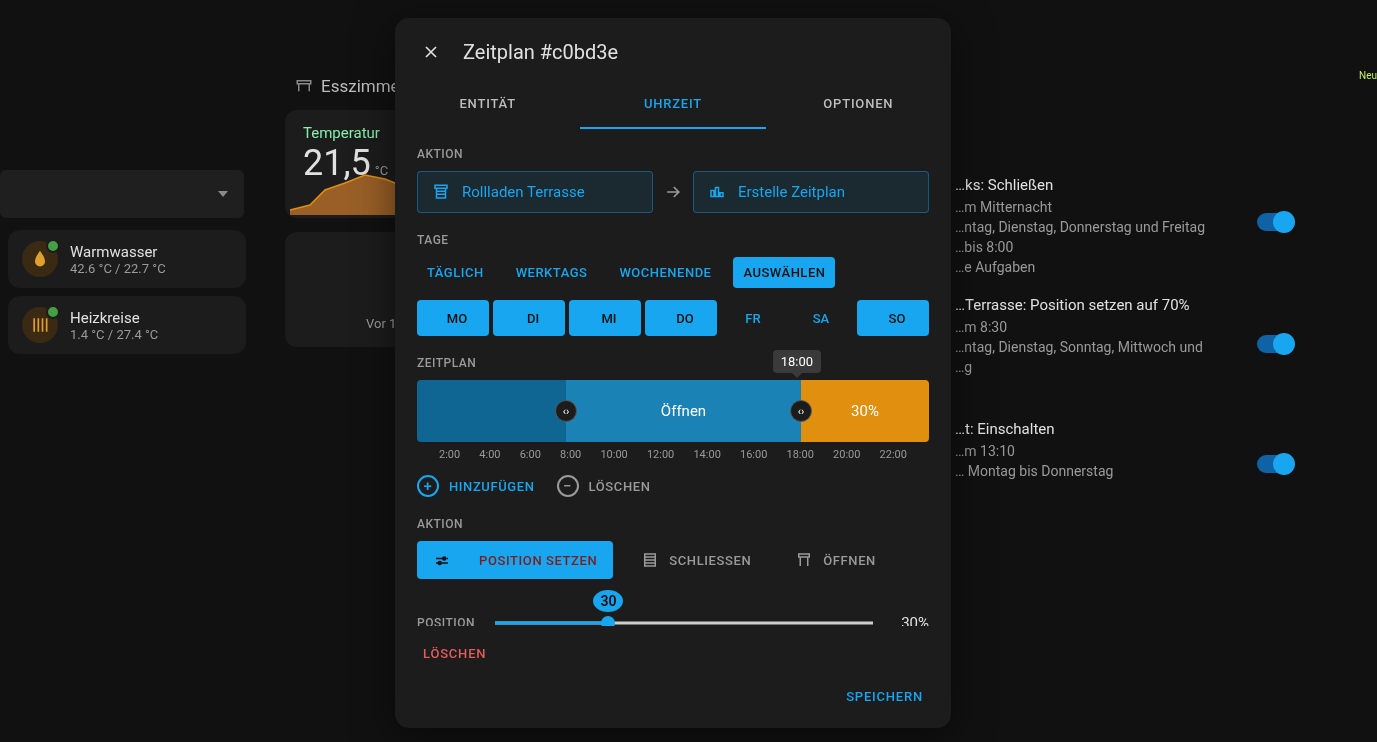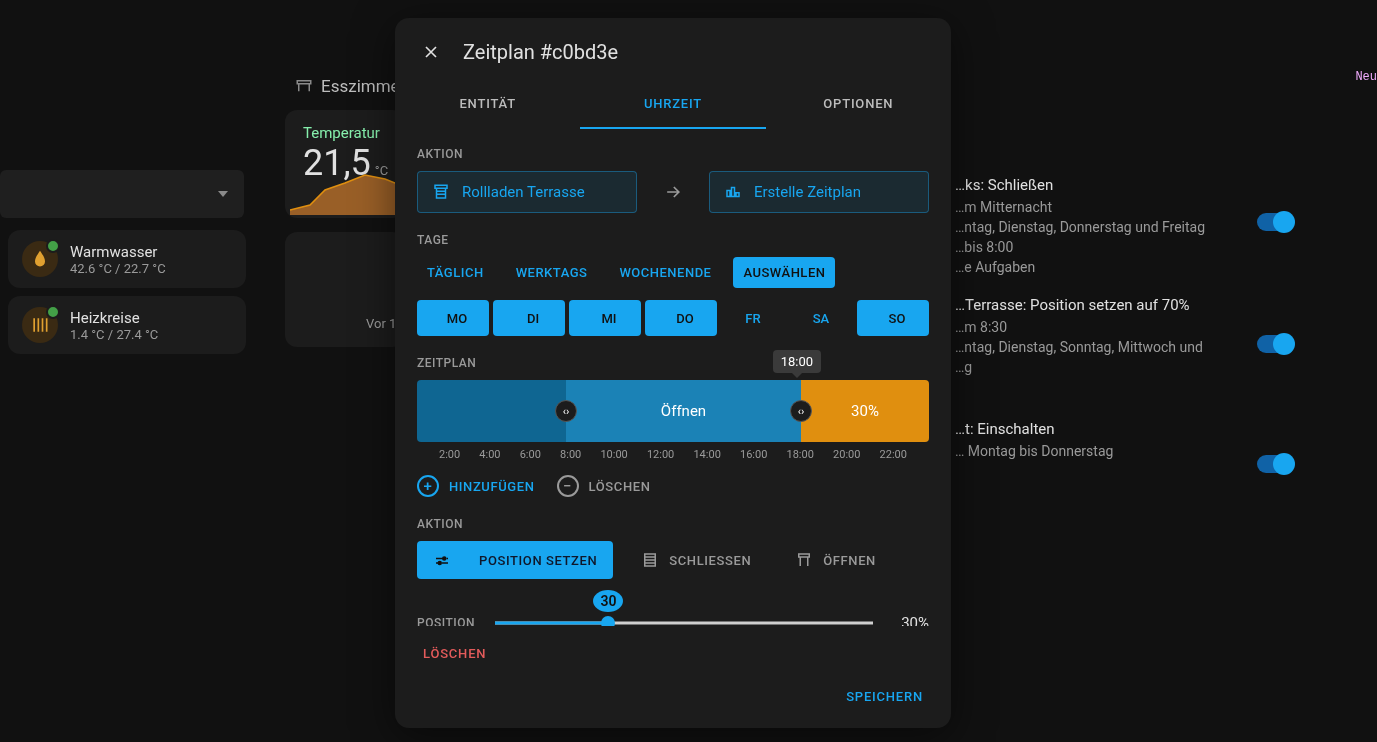--- a/index.html
+++ b/index.html
@@ -10,21 +10,21 @@
     width: 1377px;
     height: 742px;
     overflow: hidden;
     position: relative;
     font-size: 14px;
   }
   
   .bg { position: absolute; inset: 0; }
   .bg-room { position: absolute; left: 295px; top: 76px; color:#bdbdbd; font-size:17px; display:flex; align-items:center; gap:8px;}
   .bg-room svg { opacity:.7 }
-  .bg-neu { position:absolute; right:0; top:70px; color:#f0abfc; font-size:12px;font-family:Liberation Mono, monospace; }
+  .bg-neu { position:absolute; right:0; top:70px; color:#bef264; font-size:10px; }
   .bg-temp-card { position:absolute; left:285px; top:110px; width:120px; height:108px; background:#1c1c1c; border-radius:12px; padding:14px 18px; }
   .bg-temp-card .lbl{color:#86efac;font-size:15px;}
   .bg-temp-card .val{font-size:36px;font-weight:400;color:#e1e1e1;}
   .bg-temp-card .unit{font-size:13px;color:#9a9a9a;margin-left:4px;}
   .bg-chart{position:absolute;left:290px;top:165px;width:110px;height:50px;}
   .bg-select{position:absolute;left:0;top:170px;width:244px;height:48px;background:#1f1f1f;border-radius:6px;display:flex;align-items:center;justify-content:flex-end;padding-right:16px;}
   .bg-select .tri{width:0;height:0;border-left:5px solid transparent;border-right:5px solid transparent;border-top:6px solid #8a8a8a;}
   .sensor-card{position:absolute;left:8px;width:238px;height:58px;background:#1c1c1c;border-radius:12px;display:flex;align-items:center;padding:0 14px;gap:12px;}
   .sensor-card.ww{top:230px;}
   .sensor-card.hk{top:296px;}
@@ -45,21 +45,21 @@
   
   .dialog{position:absolute;left:395px;top:18px;width:556px;height:710px;background:#1c1c1c;border-radius:14px;box-shadow:0 8px 40px rgba(0,0,0,.5);display:flex;flex-direction:column;}
   .dlg-head{display:flex;align-items:center;gap:18px;padding:20px 22px 6px;}
   .close{width:28px;height:28px;display:flex;align-items:center;justify-content:center;cursor:pointer;color:#e1e1e1;}
   .dlg-title{font-size:20px;font-weight:400;color:#e1e1e1;}
   .tabs{display:flex;margin-top:8px;}
   .tab{flex:1;text-align:center;padding:16px 0;font-size:13px;letter-spacing:.8px;font-weight:500;color:#bdbdbd;cursor:pointer;border-bottom:2px solid transparent;}
   .tab.active{color:#18a6f0;border-bottom-color:#18a6f0;}
   .dlg-body{padding:18px 22px 10px;overflow-y:auto;}
   .sect-label{font-size:12px;letter-spacing:.5px;color:#9a9a9a;font-weight:500;margin-bottom:10px;}
-  .row{display:flex;align-items:center;gap:26px;}
+  .row{display:flex;align-items:center;gap:10px;}
   .chip-box{flex:1;height:42px;border:1px solid rgba(24,166,240,.4);background:rgba(24,166,240,.1);border-radius:4px;display:flex;align-items:center;gap:12px;padding:0 14px;color:#18a6f0;font-size:15px;}
   .chip-box svg{flex-shrink:0;}
   .arrow{color:#9a9a9a;}
   .gap{height:20px;}
   .day-presets{display:flex;gap:12px;margin-bottom:12px;flex-wrap:wrap;}
   .preset{font-size:13px;letter-spacing:.5px;color:#18a6f0;padding:8px 10px;border-radius:4px;cursor:pointer;font-weight:500;}
   .preset.active{background:#18a6f0;color:#111;}
   .day-grid{display:flex;gap:4px;}
   .daybtn{flex:1;height:36px;border-radius:4px;background:transparent;color:#18a6f0;font-size:13px;font-weight:500;display:flex;align-items:center;justify-content:center;cursor:pointer;}
   .daybtn.on{background:#18a6f0;color:#111;padding-left:8px;}
@@ -73,21 +73,21 @@
   .seg.c{background:#e08f0f;flex:1;}
   .handle{position:absolute;top:50%;transform:translate(-50%,-50%);width:22px;height:22px;border-radius:50%;border:1px solid #555;background:#1c1c1c;display:flex;align-items:center;justify-content:center;color:#fff;font-size:11px;cursor:ew-resize;}
   .ticks{display:flex;justify-content:space-between;font-size:11px;color:#9a9a9a;margin-top:6px;padding:0 22px;}
   .ts-actions{display:flex;gap:22px;margin-top:14px;}
   .ts-act{display:flex;align-items:center;gap:10px;font-size:13px;letter-spacing:.6px;font-weight:500;cursor:pointer;}
   .ts-act.add{color:#18a6f0;}
   .ts-act.del{color:#9a9a9a;}
   .circ{width:22px;height:22px;border:2px solid currentColor;border-radius:50%;display:flex;align-items:center;justify-content:center;font-size:15px;line-height:1;}
   .action-btns{display:flex;gap:12px;margin-top:10px;}
   .abtn{display:flex;align-items:center;gap:10px;padding:0 16px;height:38px;border-radius:4px;font-size:13px;letter-spacing:.6px;font-weight:500;cursor:pointer;}
-  .abtn.primary{background:#18a6f0;color:#0f172a;gap:28px;}
+  .abtn.primary{background:#18a6f0;color:#7f1d1d;gap:28px;}
   .abtn.ghost{color:#9a9a9a;}
   .slider-row{display:flex;align-items:center;gap:18px;margin-top:10px;}
   .slider-row .lbl{font-size:12px;color:#9a9a9a;letter-spacing:.5px;min-width:60px;font-weight:500;}
   .slider{position:relative;flex:1;height:28px;}
   .track{position:absolute;left:0;right:0;top:50%;height:3px;background:#cfcfcf;transform:translateY(-50%);}
   .fill{position:absolute;left:0;top:50%;height:3px;background:#18a6f0;transform:translateY(-50%);}
   .thumb{position:absolute;top:50%;width:14px;height:14px;background:#18a6f0;border-radius:50%;transform:translate(-50%,-50%);cursor:pointer;}
   .thumb .bubble{position:absolute;bottom:18px;left:50%;transform:translateX(-50%);background:#18a6f0;color:#111;font-size:14px;padding:3px 7px;border-radius:50%;min-width:24px;text-align:center;font-weight:600;}
   .pct{font-size:15px;color:#e1e1e1;min-width:38px;text-align:right;}
   .dlg-foot{margin-top:auto;display:flex;justify-content:space-between;padding:20px 28px 24px;}
@@ -160,20 +160,21 @@
   </div>
   <div class="sched-row r2">
     <div class="title">…Terrasse: Position setzen auf 70%</div>
     <div>…m 8:30</div>
     <div>…ntag, Dienstag, Sonntag, Mittwoch und</div>
     <div>…g</div>
     <div class="tog toggle" style="top:40px;"></div>
   </div>
   <div class="sched-row r3">
     <div class="title">…t: Einschalten</div>
+    <div>…m 13:10</div>
     <div>… Montag bis Donnerstag</div>
     <div class="tog toggle" style="top:36px;"></div>
   </div>
 </div>
 
 <div class="dialog">
   <div class="dlg-head">
     <div class="close">
       <svg width="20" height="20" viewBox="0 0 24 24" fill="none" stroke="currentColor" stroke-width="2">
           <path d="M18 6 L6 18 M6 6 L18 18"></path>

